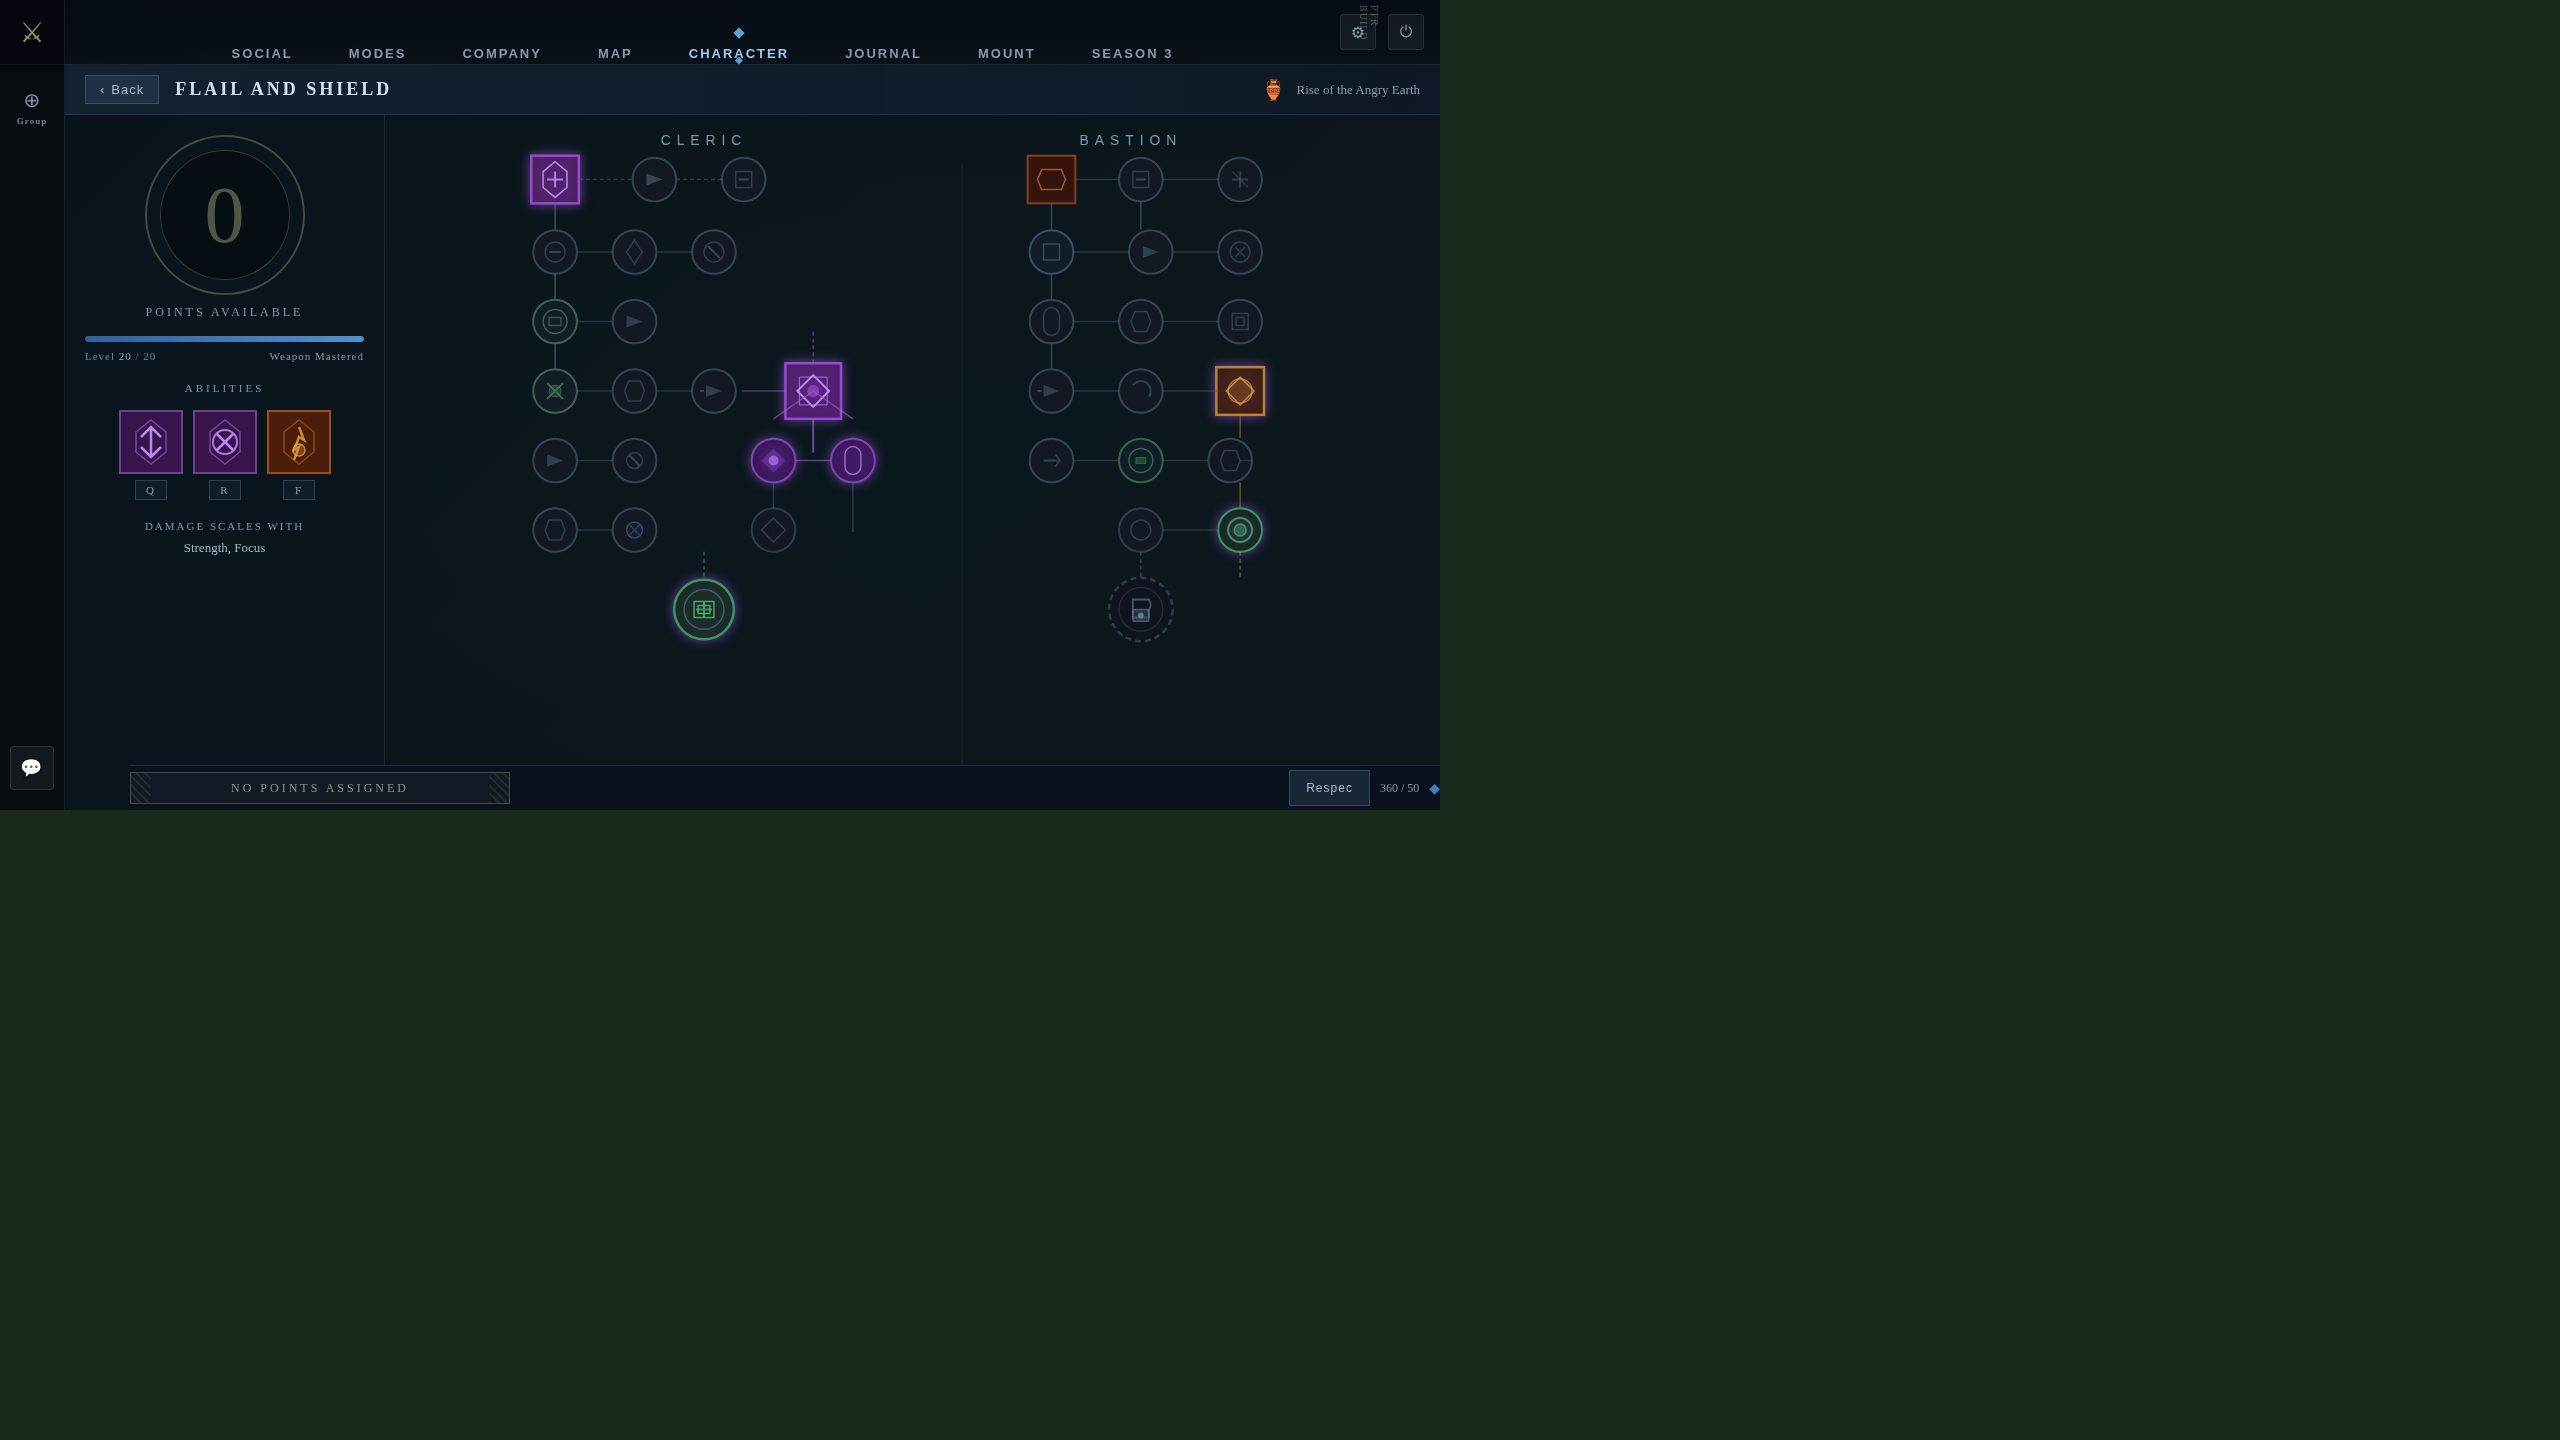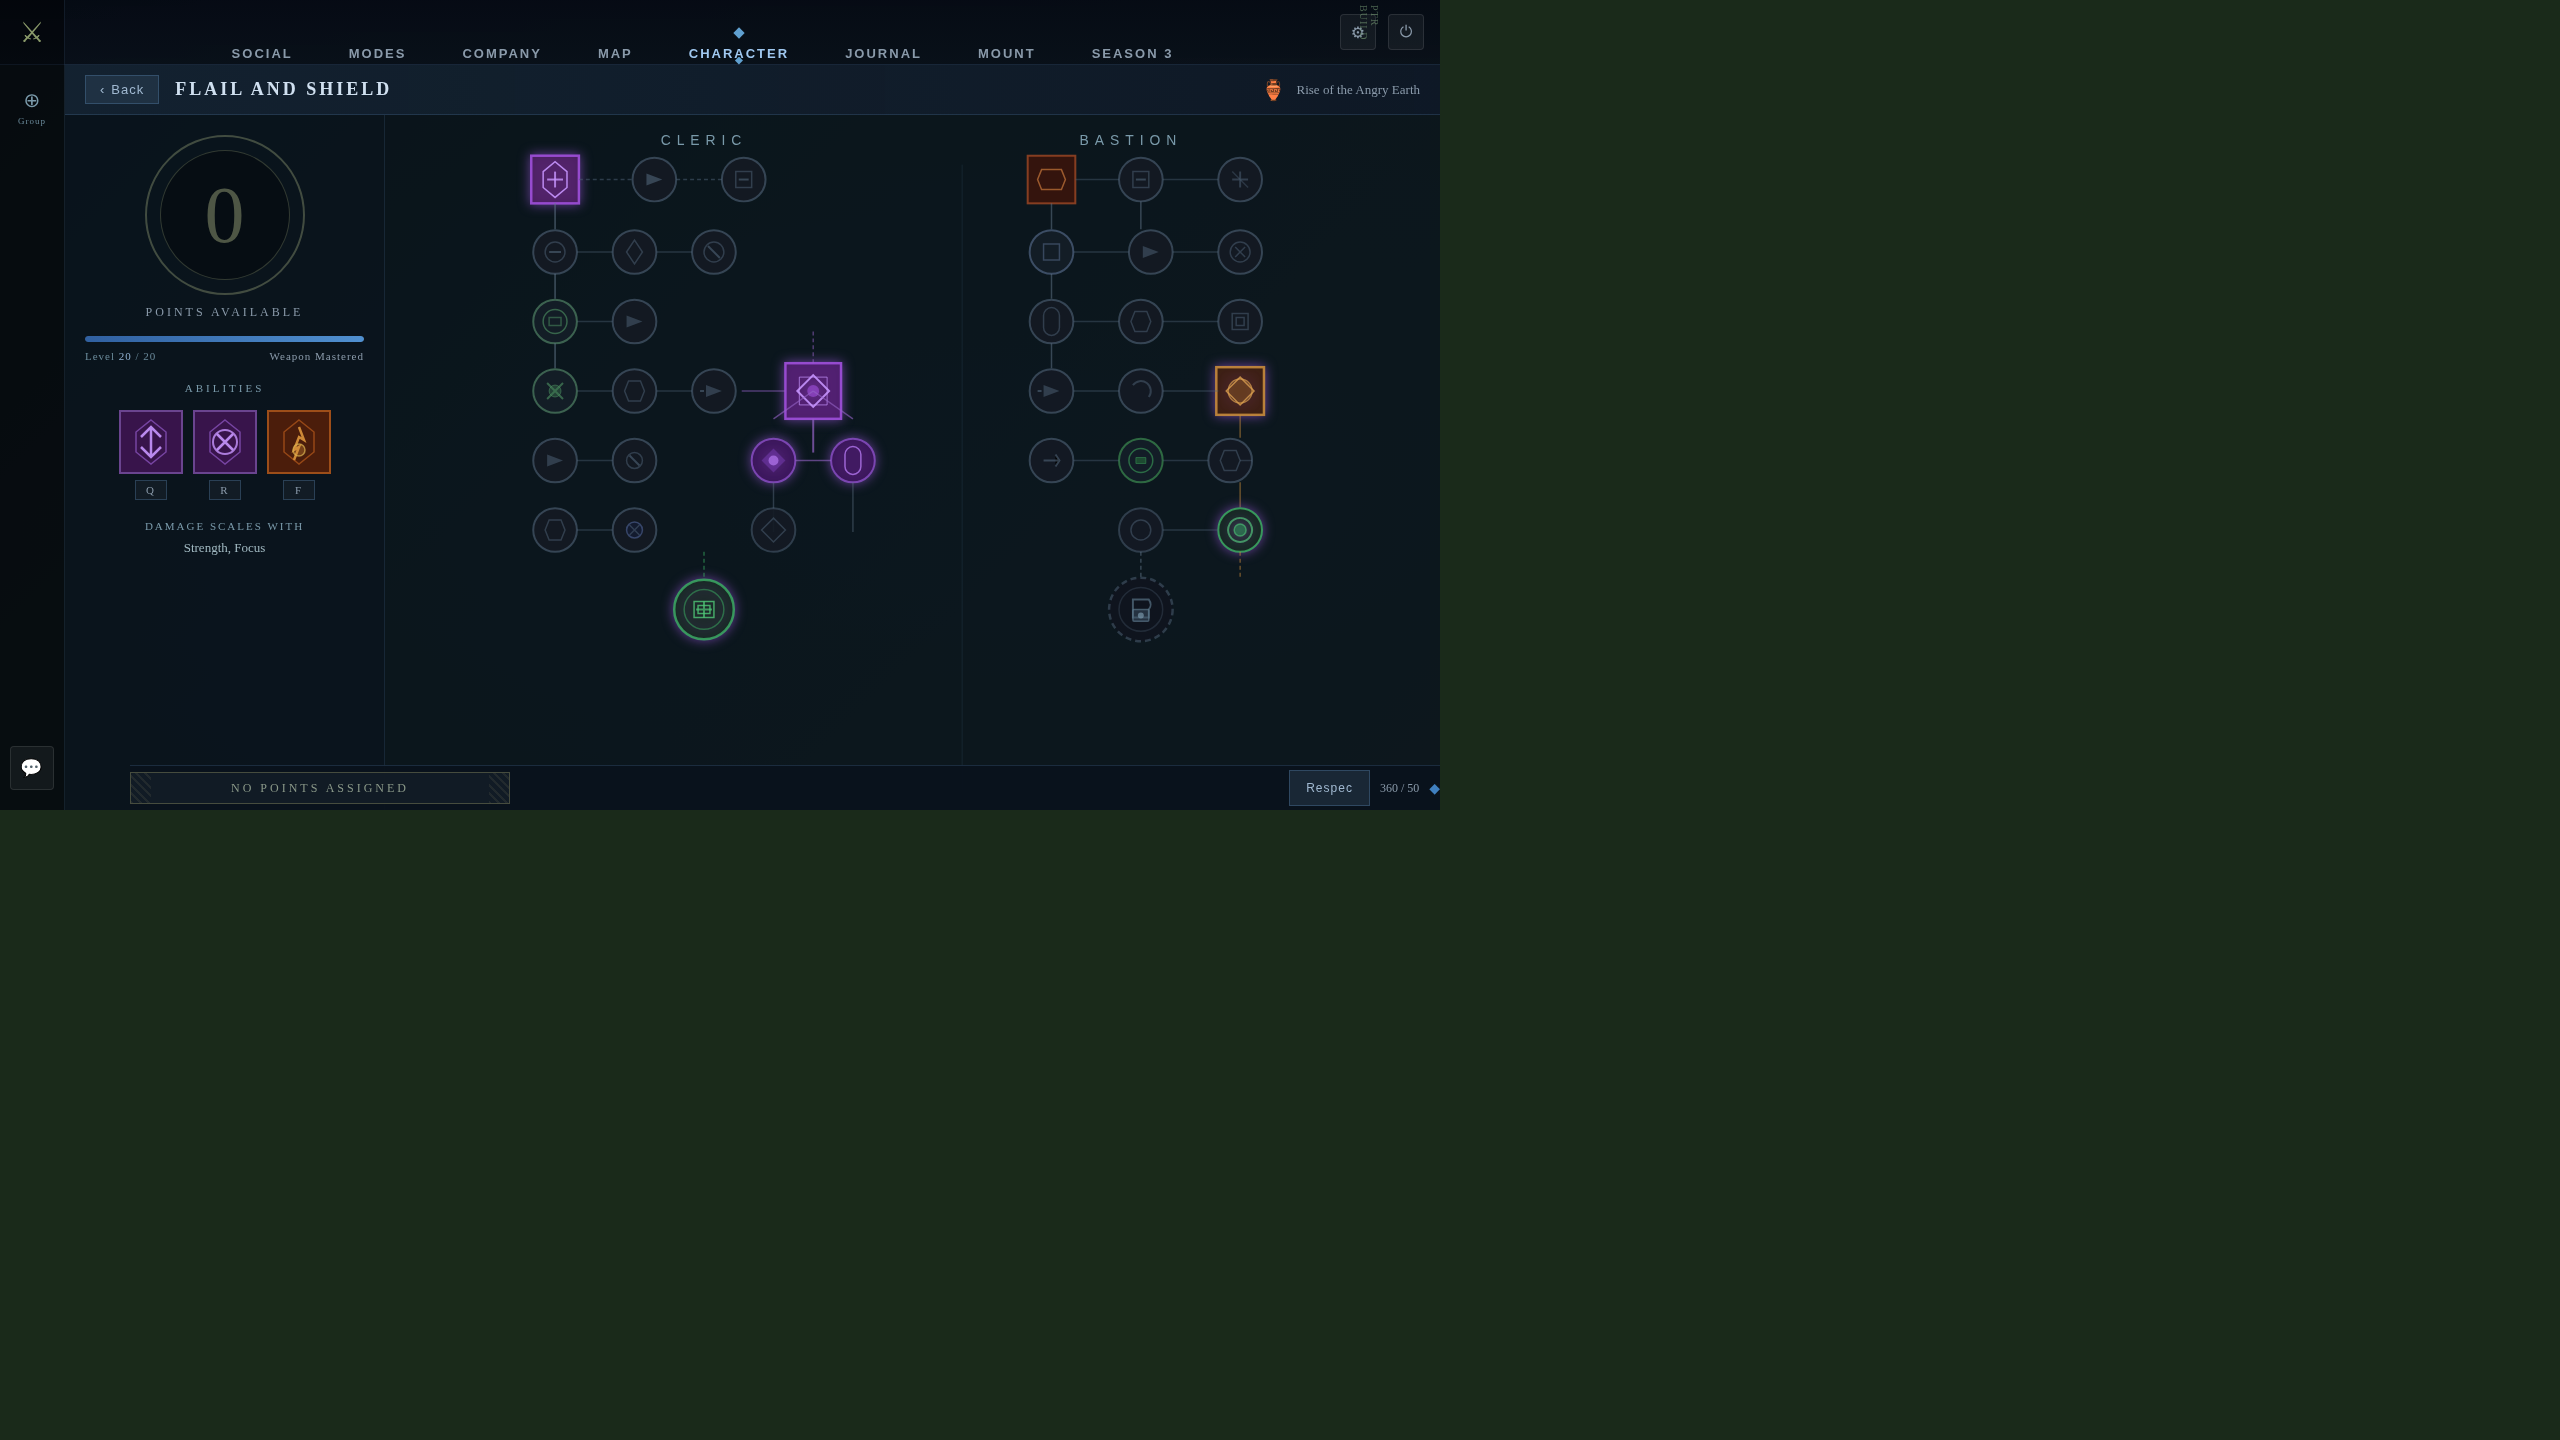--- a/index.html
+++ b/index.html
@@ -153,20 +153,21 @@
       gap: 4px;
       cursor: pointer;
     }
     .sidebar-icon {
       font-size: 20px;
     }
     .sidebar-label {
       font-size: 9px;
       letter-spacing: 1px;
       color: #6a8a9a;
+      font-weight: bold;
     }
     .sidebar-bottom {
       margin-top: auto;
       margin-bottom: 20px;
     }
     .chat-btn {
       width: 44px;
       height: 44px;
       background: rgba(255,255,255,0.05);
       border: 1px solid rgba(255,255,255,0.1);

